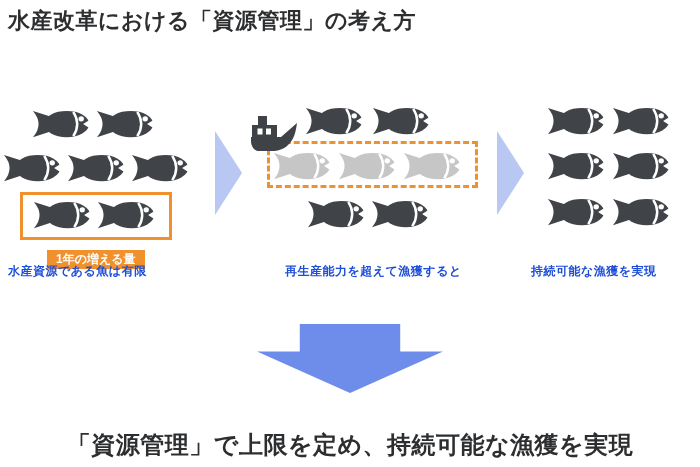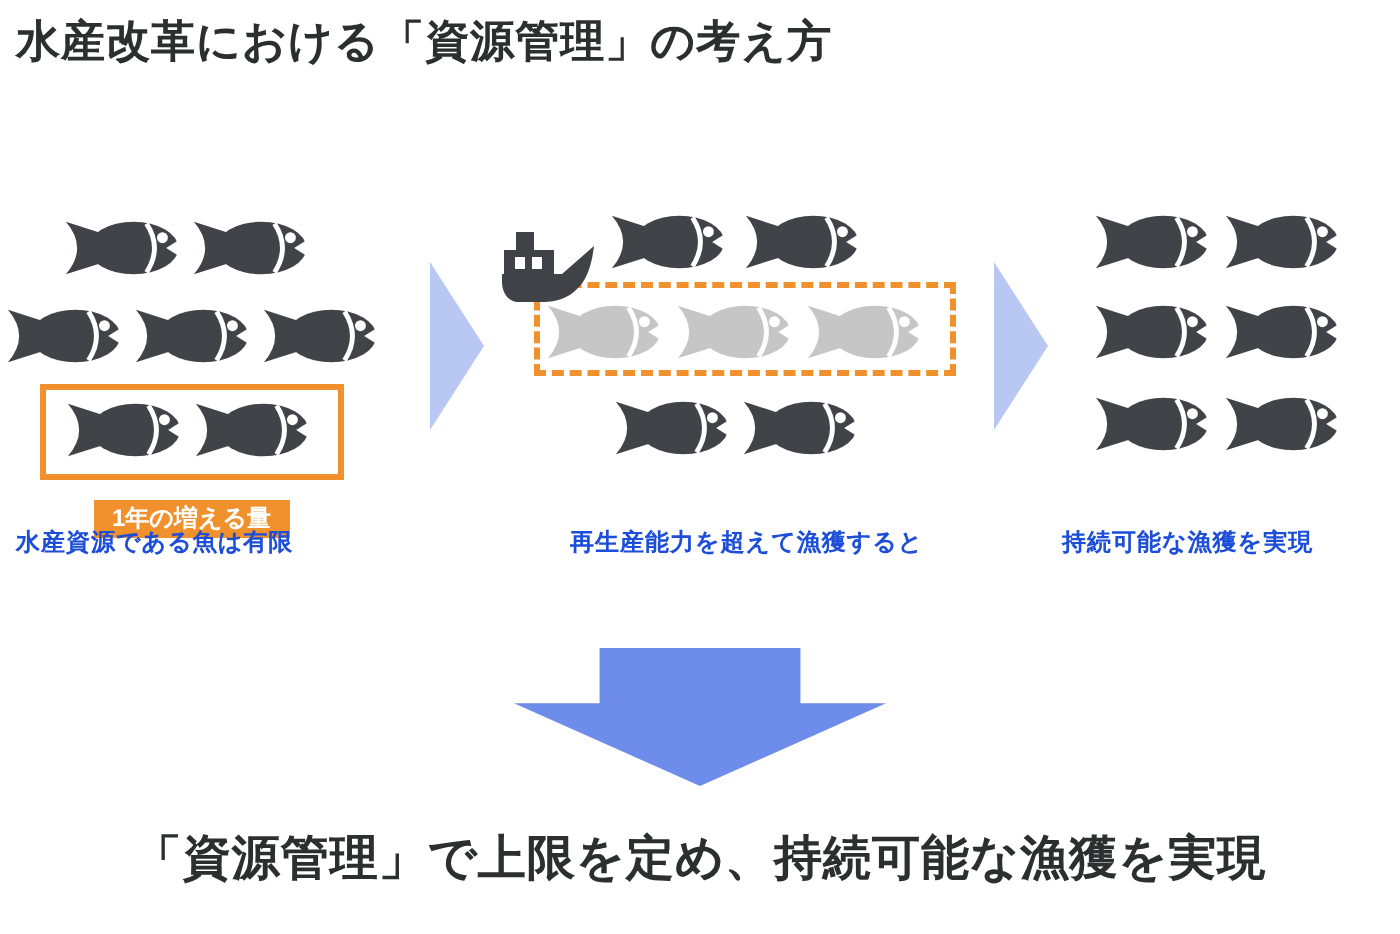--- a/index.html
+++ b/index.html
@@ -77,21 +77,21 @@
     position:absolute;left:257px;top:324px;width:186px;height:69px;
     background:#6e8ce9;
     -webkit-clip-path:polygon(23% 0,77% 0,77% 40%,100% 40%,50% 100%,0 40%,23% 40%);
     clip-path:polygon(23% 0,77% 0,77% 40%,100% 40%,50% 100%,0 40%,23% 40%);
   }
   
   .conclusion{
     position:absolute;left:0;right:0;top:413px;
     text-align:center;
     font-size:24px;font-weight:bold;color:#2d2e30;
-    letter-spacing:0.5px;white-space:nowrap;margin:0;
+    letter-spacing:0.5px;white-space:nowrap;margin:16px;
   }
   .defs{position:absolute;width:0;height:0;overflow:hidden;}
 </style>
 </head>
 <body>
 
 <svg class="defs" aria-hidden="true">
   <symbol id="fish-shape" viewBox="0 0 64 34">
     <path fill="currentColor" d="M1,3 Q13,17 1,31 L23,24 L23,10 Z"></path>
     <ellipse fill="currentColor" cx="37" cy="17" rx="24" ry="14"></ellipse>

